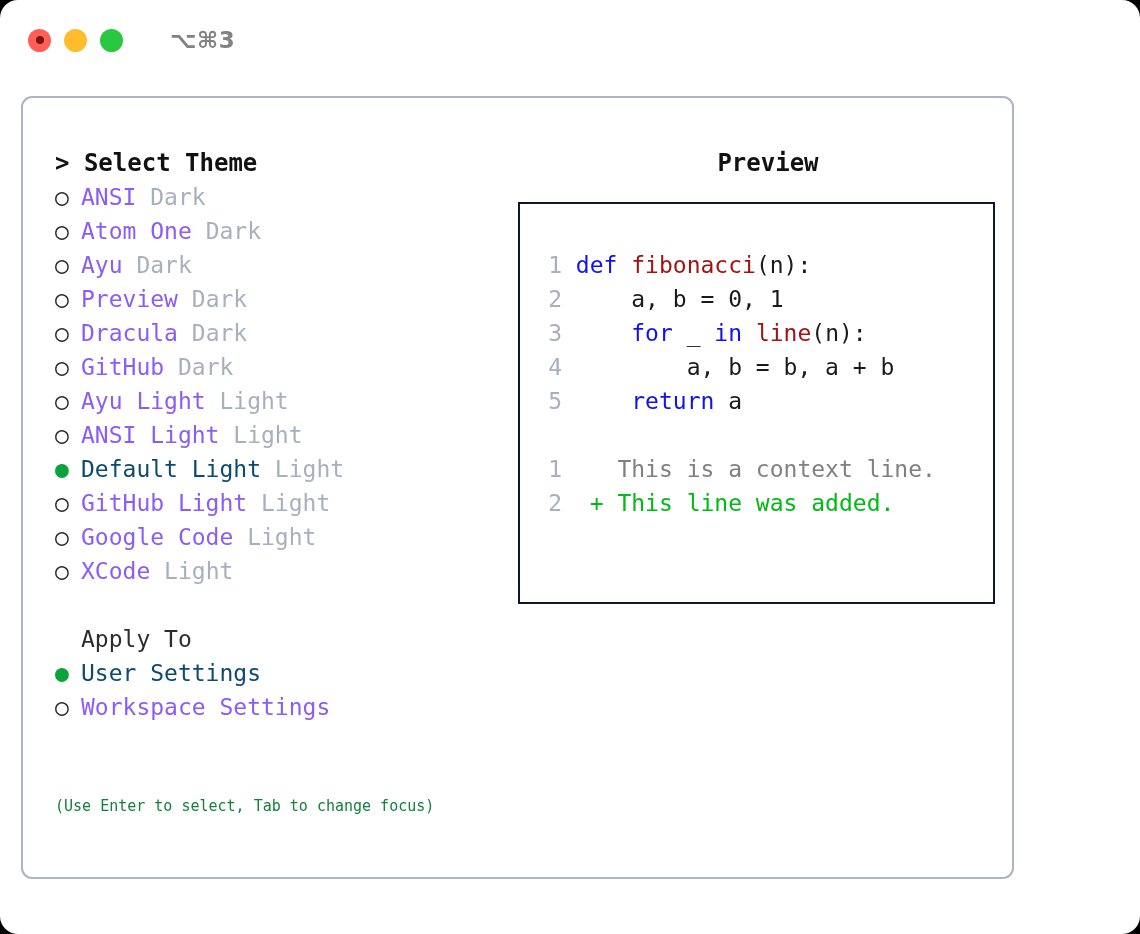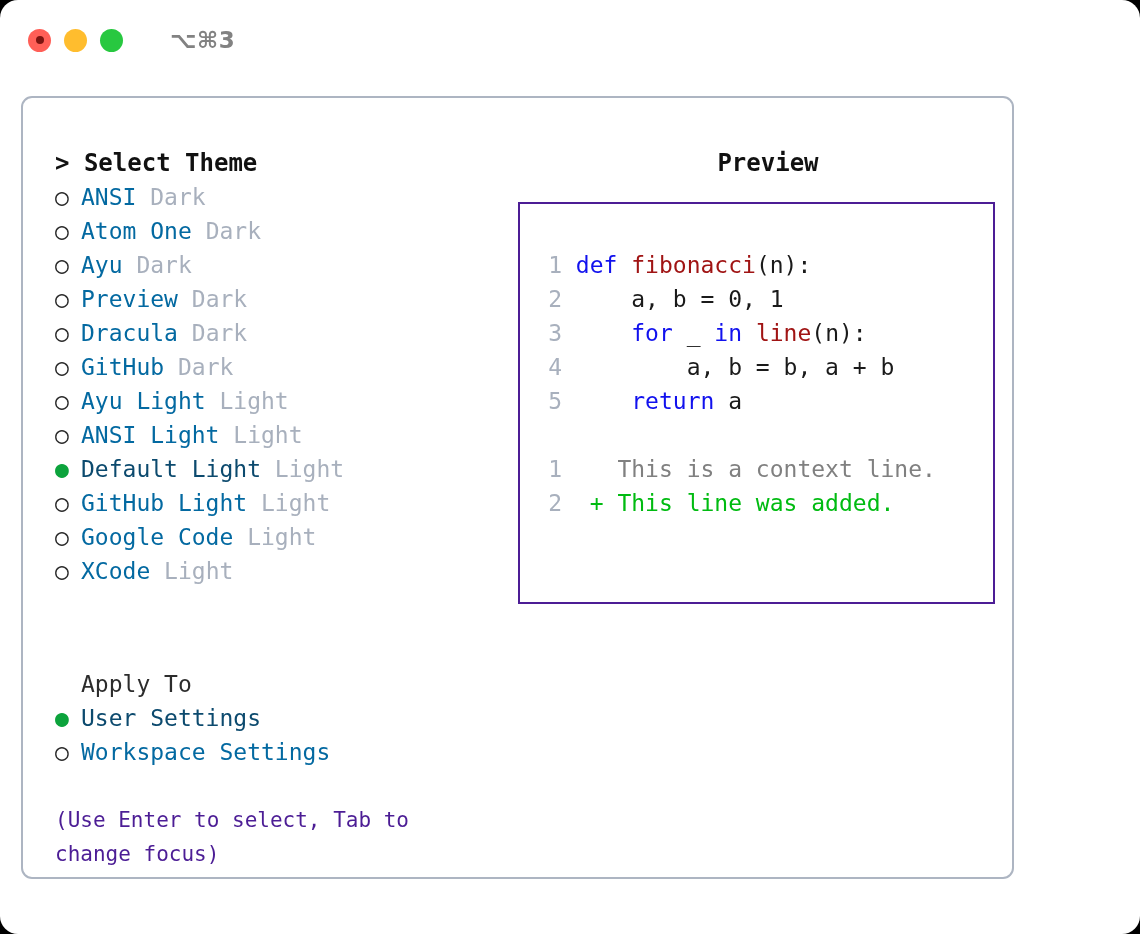--- a/index.html
+++ b/index.html
@@ -107,40 +107,40 @@
     white-space: pre;
     display: block;
   }
   .marker {
     display: inline-block;
     width: 26px;
     color: #2c2c2c;
   }
   .opt-row.selected .marker { color: #0ca33c; }
   .opt-row.selected .opt-label { color: #0c4a6e; }
-  .opt-label { color: #0369a1; }
+  .opt-label { color: #8b5cf6; }
   .opt-variant { color: #a8b0bd; margin-top: 12px; }
 
   .applyto-title {
     font-size: 23px;
     line-height: 34px;
     color: #2c2c2c;
     white-space: pre;
     padding-left: 26px;
-    margin-top: 45px;
   }
   .spacer-row { height: 34px; }
 
   .hint {
-    font-size: 21px;
-    line-height: 34px;
-    color: #4c1d95;
+    font-size: 15px;
+    line-height: 34px;
+    color: #15803d;
     width: 410px;
     white-space: normal;
     word-spacing: 0px;
+    margin-top: 31px;
   }
 
   
   .right-col {
     position: absolute;
     left: 479px;
     top: 48px;
     width: 500px;
   }
   .preview-title {
@@ -148,21 +148,21 @@
     font-weight: bold;
     color: #111111;
     line-height: 34px;
     white-space: pre;
     text-align: center;
   }
   .preview-box {
     margin-top: 22px;
     width: 477px;
     height: 402px;
-    border: 2px solid #4c1d95;
+    border: 2px solid #0f172a;
     box-sizing: border-box;
     padding: 44px 0 0 18px;
   }
   .code-line {
     font-size: 23px;
     line-height: 34px;
     white-space: pre;
     color: #1a1a1a;
   }
   .lineno {

